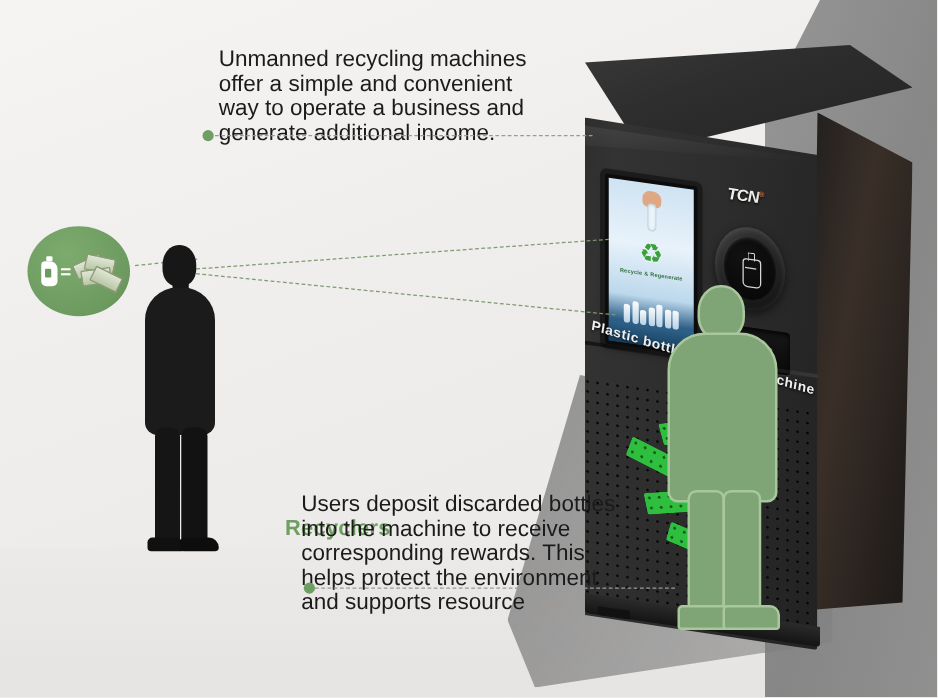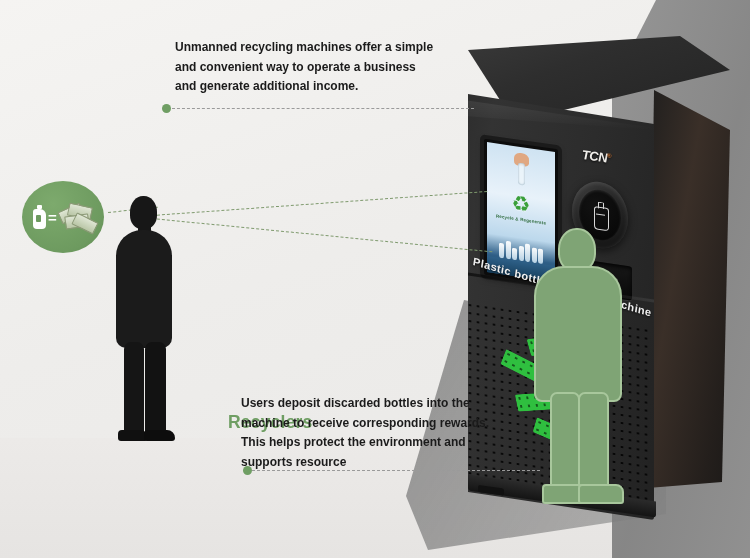--- a/index.html
+++ b/index.html
@@ -198,21 +198,21 @@
   .b-bottle .hole{position:absolute;left:3px;top:10px;width:5px;height:7px;background:#6d9a5f;border-radius:1px;}
   .b-eq{font-size:15px;font-weight:bold;color:#fff;line-height:1;}
   .cash{position:relative;width:34px;height:26px;}
   .cash i{position:absolute;display:block;width:22px;height:11px;background:linear-gradient(180deg,#dfe6d4,#b9c6a6);border:1px solid #8d9a78;border-radius:1px;}
   .cash i:nth-child(1){left:0;top:3px;transform:rotate(-24deg);}
   .cash i:nth-child(2){left:9px;top:1px;transform:rotate(12deg);}
   .cash i:nth-child(3){left:6px;top:11px;transform:rotate(-8deg);}
   .cash i:nth-child(4){left:14px;top:13px;transform:rotate(26deg);}
 
   
-  .note{position:absolute;color:#1b1b1b;font-size:12px;line-height:19.5px;font-weight:bold;}
+  .note{position:absolute;color:#1b1b1b;font-size:18px;line-height:19.5px;}
   .note-entre{left:175px;top:38px;width:262px;}
   .note-recy{left:241px;top:394px;width:256px;}
   .heading{position:absolute;font-size:17.5px;font-weight:bold;color:#6f9e63;letter-spacing:.2px;}
   .h-entre{left:175px;top:121px;}
   .h-recy{left:228px;top:369px;margin-top:43px;}
 
   
   .lead{position:absolute;height:0;border-top:1px dashed #9a9a9a;}
   .lead-entre{left:172px;top:108px;width:302px;}
   .lead-recy{left:252px;top:470px;width:288px;}

